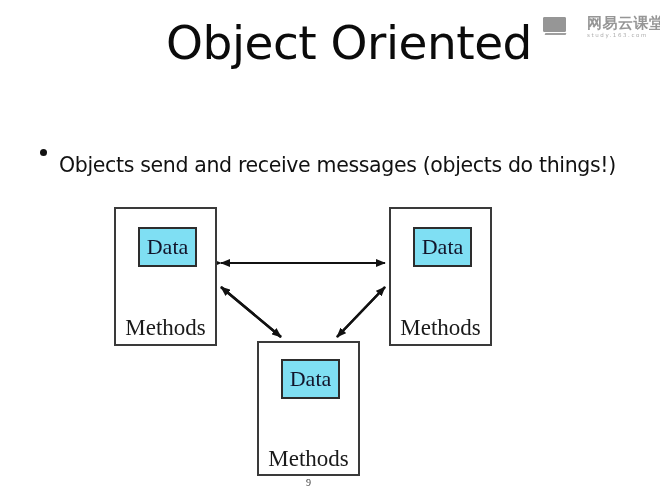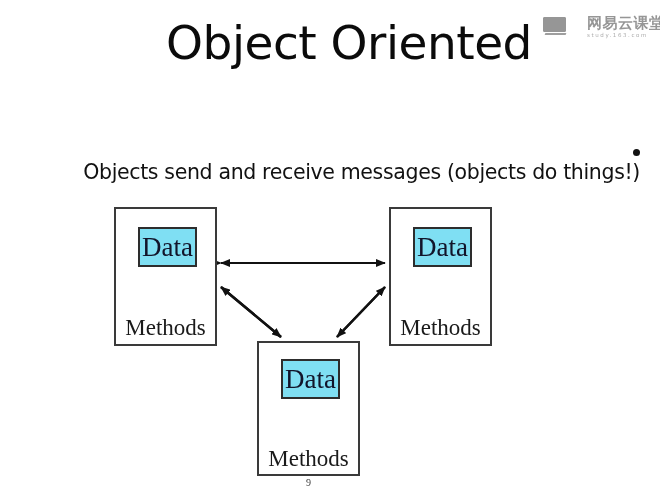--- a/index.html
+++ b/index.html
@@ -98,22 +98,22 @@
   }
   .title-line { display: block; padding-left: 38px; }
 
   
   .bullet-row {
     position: absolute;
     left: 40px;
     top: 153px;
     width: 600px;
     display: flex;
-    align-items: flex-end;
-    flex-direction: column;
+    align-items: flex-start;
+    gap: 12px;
   }
   .bullet-dot {
     width: 7px;
     height: 7px;
     border-radius: 50%;
     background: #111111;
     flex: none;
     position: relative;
     top: -4px;
   }
@@ -147,21 +147,21 @@
 
   .data-box {
     position: absolute;
     background: #7fdff3;
     border: 2px solid #2d2d2d;
     box-sizing: border-box;
     display: flex;
     align-items: center;
     justify-content: center;
     font-family: "Liberation Serif", "DejaVu Serif", serif;
-    font-size: 27px;
+    font-size: 22px;
     color: #12142a;
     line-height: 1;
   }
   #obj-left   .data-box { left: 22px; top: 18px; width: 59px; height: 40px; }
   #obj-right  .data-box { left: 22px; top: 18px; width: 59px; height: 40px; }
   #obj-bottom .data-box { left: 22px; top: 16px; width: 59px; height: 40px; }
 
   .methods-label {
     position: absolute;
     left: 0;

